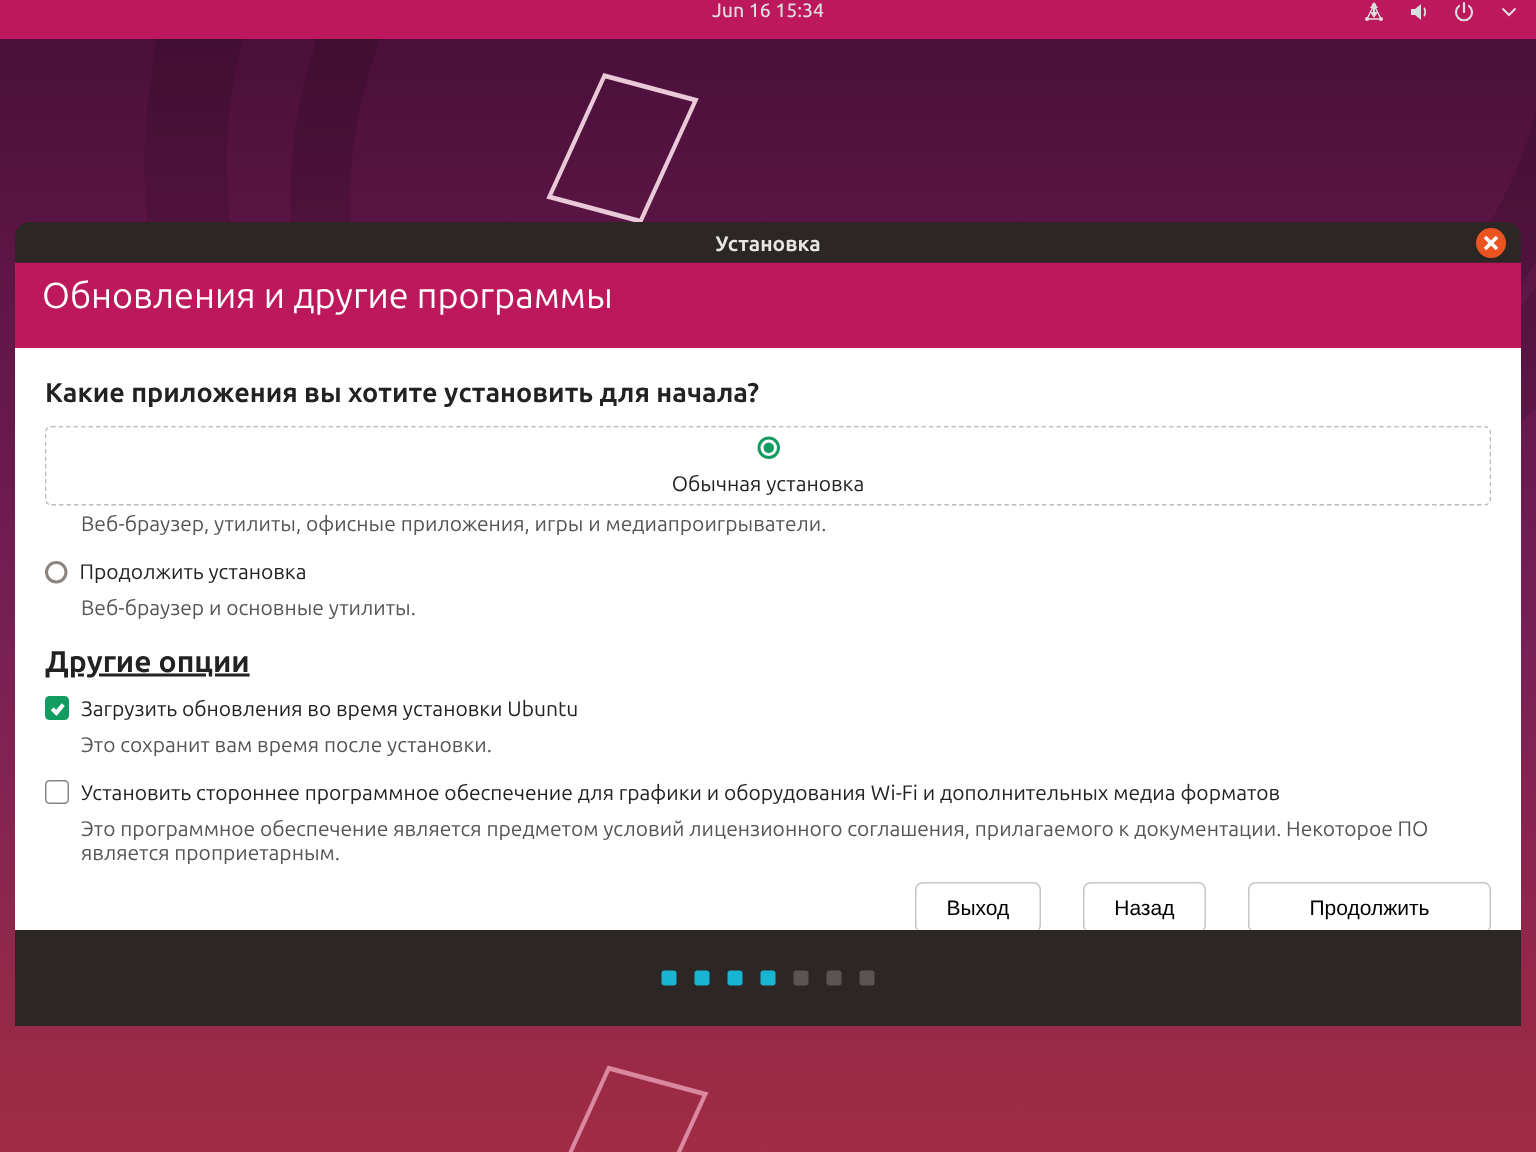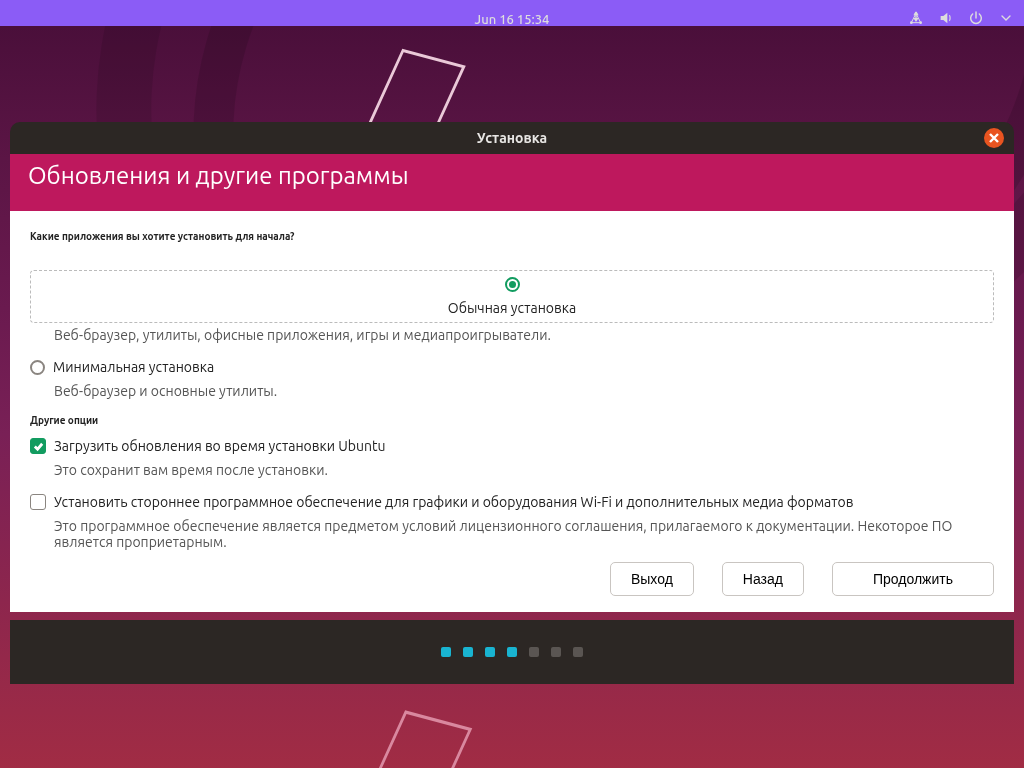--- a/index.html
+++ b/index.html
@@ -5,24 +5,24 @@
 * { margin: 0; padding: 0; box-sizing: border-box; }
 body {
   width: 1024px;
   height: 768px;
   font-family: "Ubuntu", "Cantarell", sans-serif;
   background: #000;
   overflow: hidden;
 }
 .topbar {
   height: 26px;
-  background: #8b5cf6;
+  background: #be185d;
   color: #ddd;
   display: flex;
-  align-items: flex-end;
+  align-items: flex-start;
   justify-content: center;
   font-size: 13px;
   font-weight: 500;
   position: relative;
 }
 .topbar-right {
   position: absolute;
   right: 10px;
   display: flex;
   align-items: center;
@@ -49,21 +49,21 @@
   position:absolute;
   border:3px solid #eac9d8;
   background:transparent;
 }
 .box1 { width:70px; height:86px; top:30px; left:380px; transform: skew(-8deg,-4deg) rotate(18deg); }
 .box2 { width:74px; height:98px; top:692px; left:380px; transform: skew(-8deg,-4deg) rotate(18deg); border-color:#d9889f;}
 
 
 .window {
   position: absolute;
-  top: 122px;
+  top: 148px;
   left: 10px;
   width: 1004px;
   height: 490px;
   display: flex;
   flex-direction: column;
   border-radius: 10px 10px 0 0;
   overflow: visible;
 }
 .titlebar {
   height: 44px;
@@ -101,22 +101,22 @@
   background: #fff;
   flex: 1;
   padding: 20px 20px 16px 20px;
   color: #222;
   font-size: 14px;
   display:flex;
   flex-direction:column;
 }
 .question {
   font-weight: 700;
-  font-size: 10px;
-  margin-bottom: 28px;
+  font-size: 18px;
+  margin-bottom: 12px;
 }
 .radio-row, .check-row {
   display: flex;
   align-items: center;
   gap: 8px;
   padding: 4px 0;
 }
 .radio-row.framed {
   border: 1px dashed #bbb;
   border-radius: 4px;
@@ -129,21 +129,21 @@
   display:flex; align-items:center; justify-content:center;
   flex-shrink:0;
 }
 .radio.checked { border-color: #129c60; }
 .radio.checked::after {
   content:""; width:7px; height:7px; border-radius:50%; background:#129c60;
 }
 .desc {
   color: #555; font-size: 14px; margin: 4px 0 12px 24px;
 }
-.section-label { font-weight:700; font-size:10px; margin: 4px 0 8px 0; }
+.section-label { font-weight:700; font-size:20px; margin: 4px 0 8px 0; text-decoration: underline; }
 
 .checkbox {
   width:16px; height:16px; border-radius:3px;
   border:1px solid #8a8580; background:#fff;
   flex-shrink:0;
   display:flex; align-items:center; justify-content:center;
 }
 .checkbox.checked {
   background:#129c60; border-color:#129c60;
 }
@@ -235,21 +235,21 @@
     <div class="question">Какие приложения вы хотите установить для начала?</div>
 
     <div class="radio-row framed">
       <span class="radio checked"></span>
       <span>Обычная установка</span>
     </div>
     <div class="desc">Веб-браузер, утилиты, офисные приложения, игры и медиапроигрыватели.</div>
 
     <div class="radio-row">
       <span class="radio"></span>
-      <span>Минимальная установка</span>
+      <span>Продолжить установка</span>
     </div>
     <div class="desc">Веб-браузер и основные утилиты.</div>
 
     <div class="section-label">Другие опции</div>
 
     <div class="check-row">
       <span class="checkbox checked">
         <svg viewBox="0 0 12 12">
             <path d="M2 6l3 3 5-6"></path>
           </svg>

